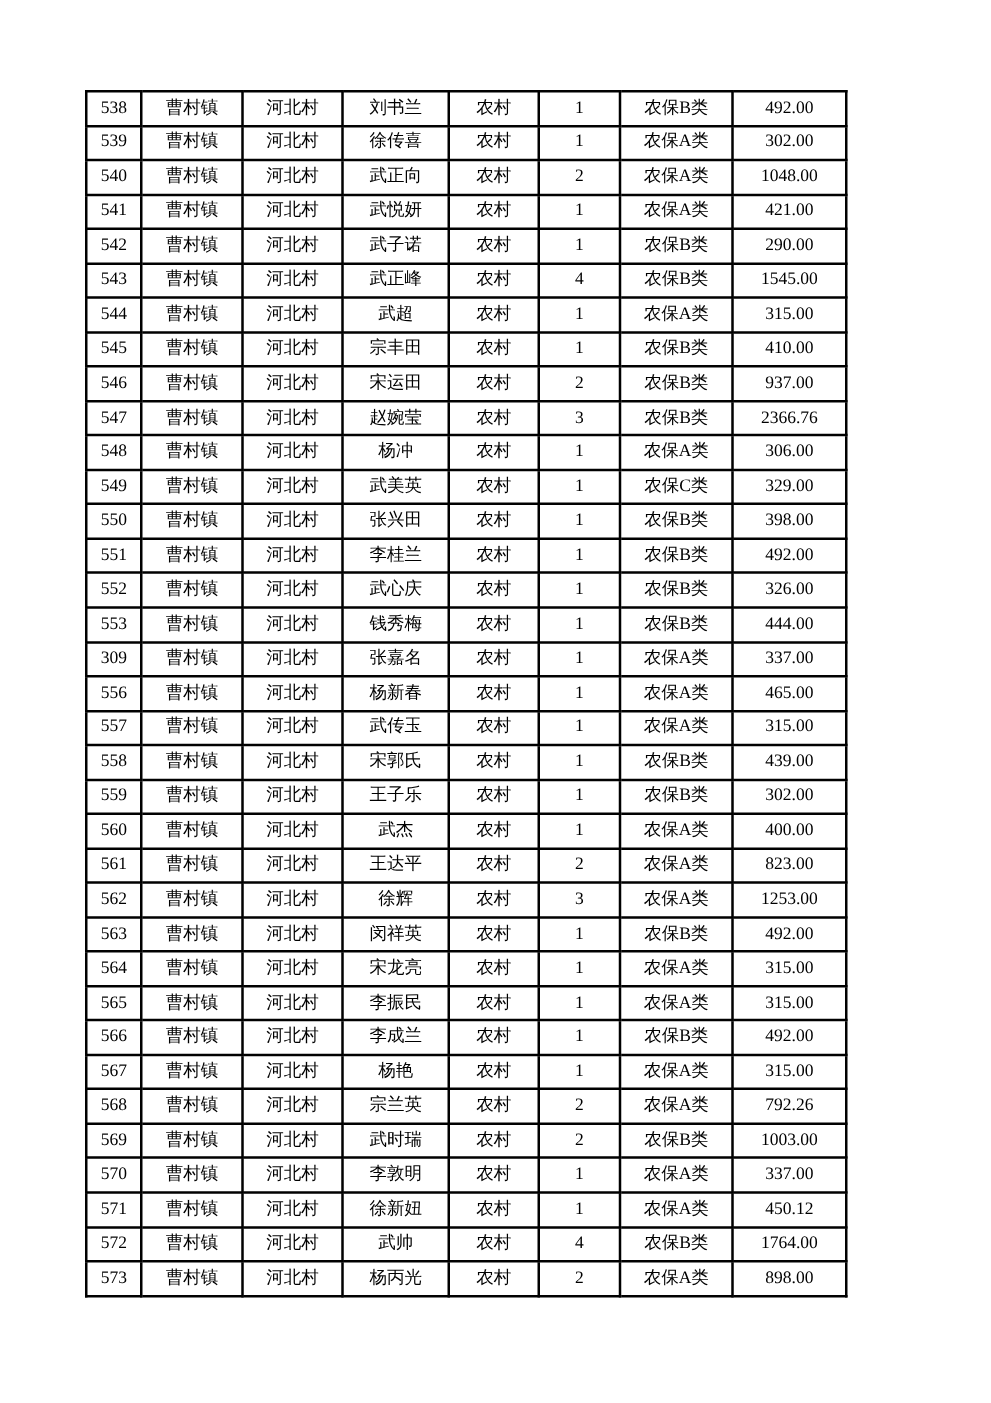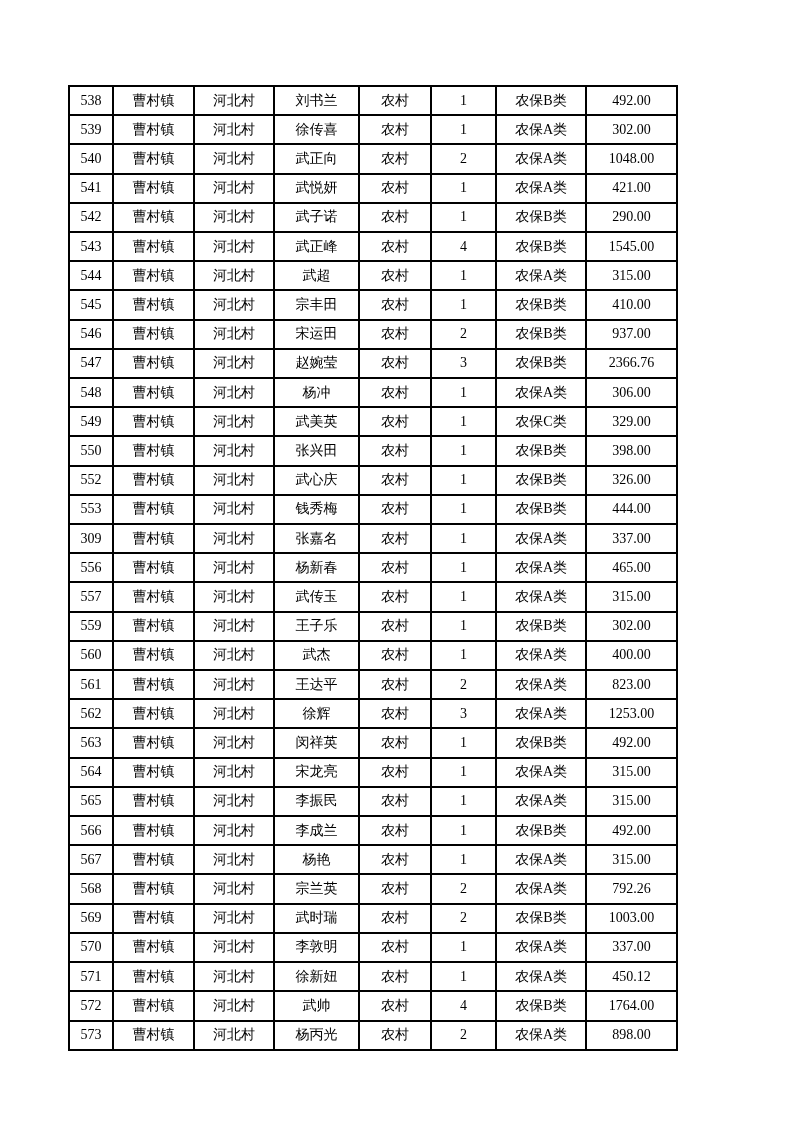--- a/index.html
+++ b/index.html
@@ -11,21 +11,21 @@
     position: relative;
     width: 793px;
     height: 1122px;
     background: #ffffff;
     overflow: hidden;
     font-family: "Liberation Serif", "DejaVu Serif", serif;
   }
   table.records {
     position: absolute;
     left: 68px;
-    top: 85px;
+    top: 72px;
     width: 608px;
     height: 966px;
     border-collapse: collapse;
     table-layout: fixed;
   }
   table.records td {
     border: 2px solid #000000;
     text-align: center;
     vertical-align: middle;
     font-size: 14px;
@@ -188,20 +188,30 @@
           <td>550</td>
           <td>曹村镇</td>
           <td>河北村</td>
           <td>张兴田</td>
           <td>农村</td>
           <td>1</td>
           <td>农保B类</td>
           <td>398.00</td>
         </tr>
         <tr>
+          <td>551</td>
+          <td>曹村镇</td>
+          <td>河北村</td>
+          <td>李桂兰</td>
+          <td>农村</td>
+          <td>1</td>
+          <td>农保B类</td>
+          <td>492.00</td>
+        </tr>
+        <tr>
           <td>552</td>
           <td>曹村镇</td>
           <td>河北村</td>
           <td>武心庆</td>
           <td>农村</td>
           <td>1</td>
           <td>农保B类</td>
           <td>326.00</td>
         </tr>
         <tr>
@@ -236,20 +246,30 @@
         </tr>
         <tr>
           <td>557</td>
           <td>曹村镇</td>
           <td>河北村</td>
           <td>武传玉</td>
           <td>农村</td>
           <td>1</td>
           <td>农保A类</td>
           <td>315.00</td>
+        </tr>
+        <tr>
+          <td>558</td>
+          <td>曹村镇</td>
+          <td>河北村</td>
+          <td>宋郭氏</td>
+          <td>农村</td>
+          <td>1</td>
+          <td>农保B类</td>
+          <td>439.00</td>
         </tr>
         <tr>
           <td>559</td>
           <td>曹村镇</td>
           <td>河北村</td>
           <td>王子乐</td>
           <td>农村</td>
           <td>1</td>
           <td>农保B类</td>
           <td>302.00</td>

